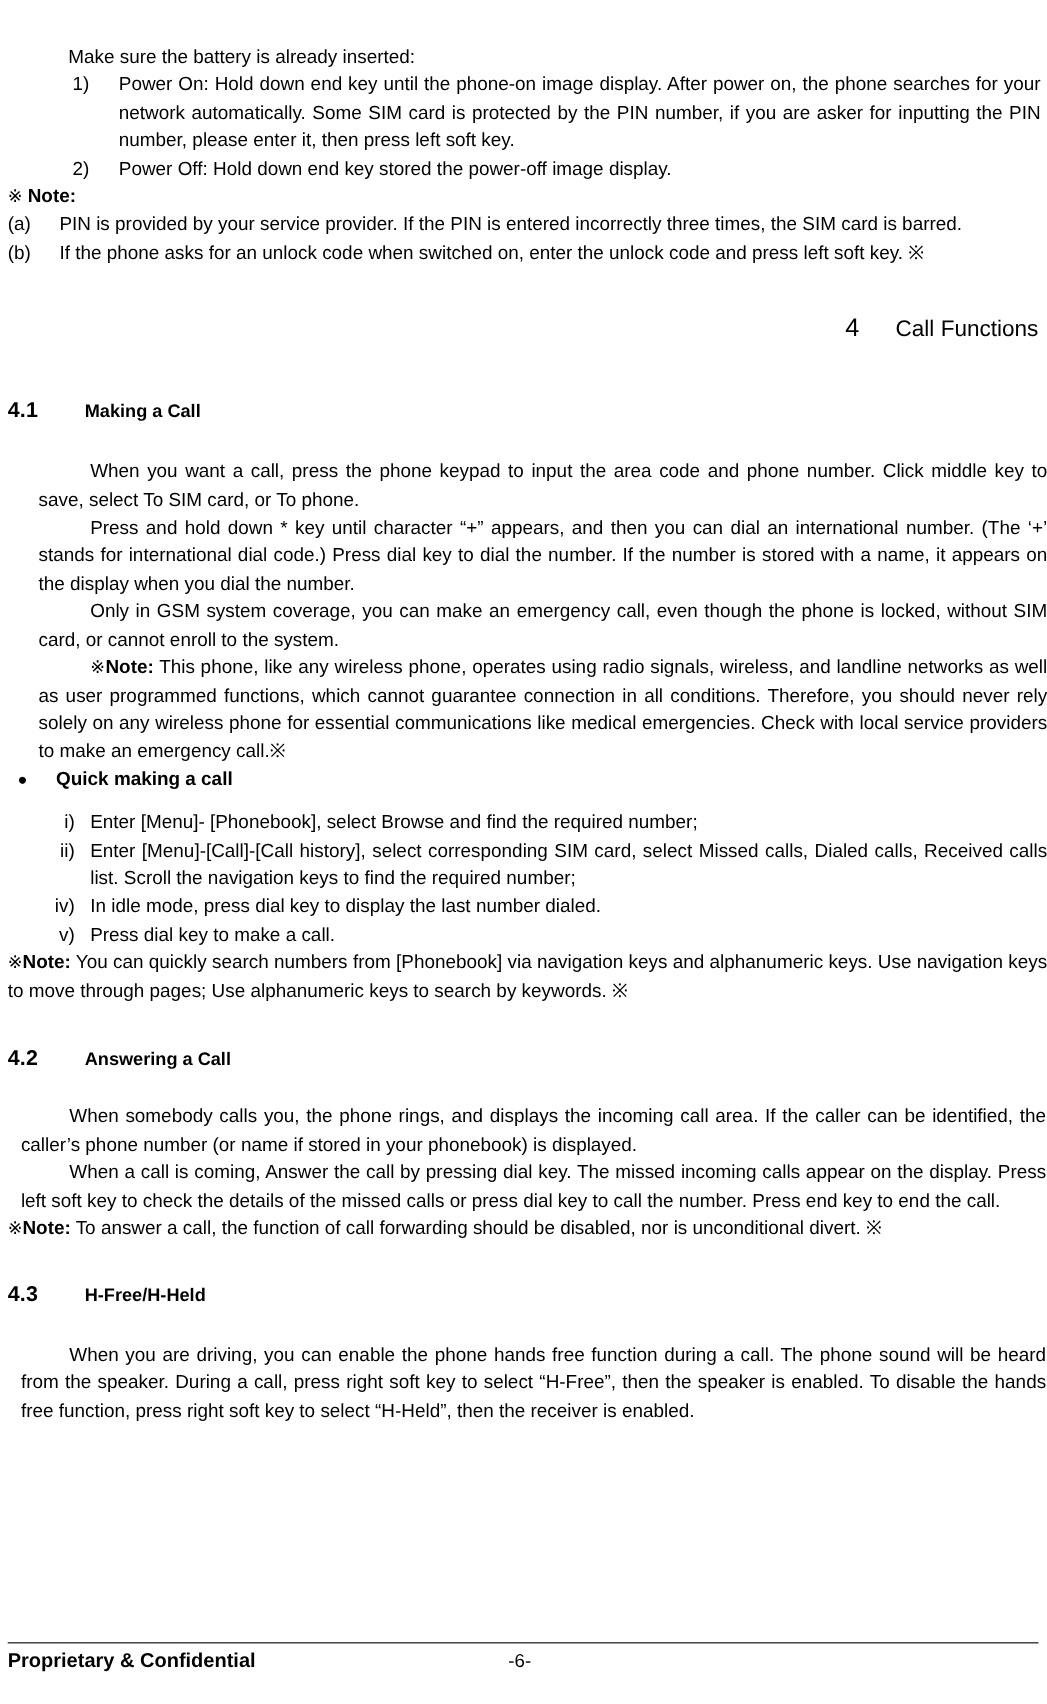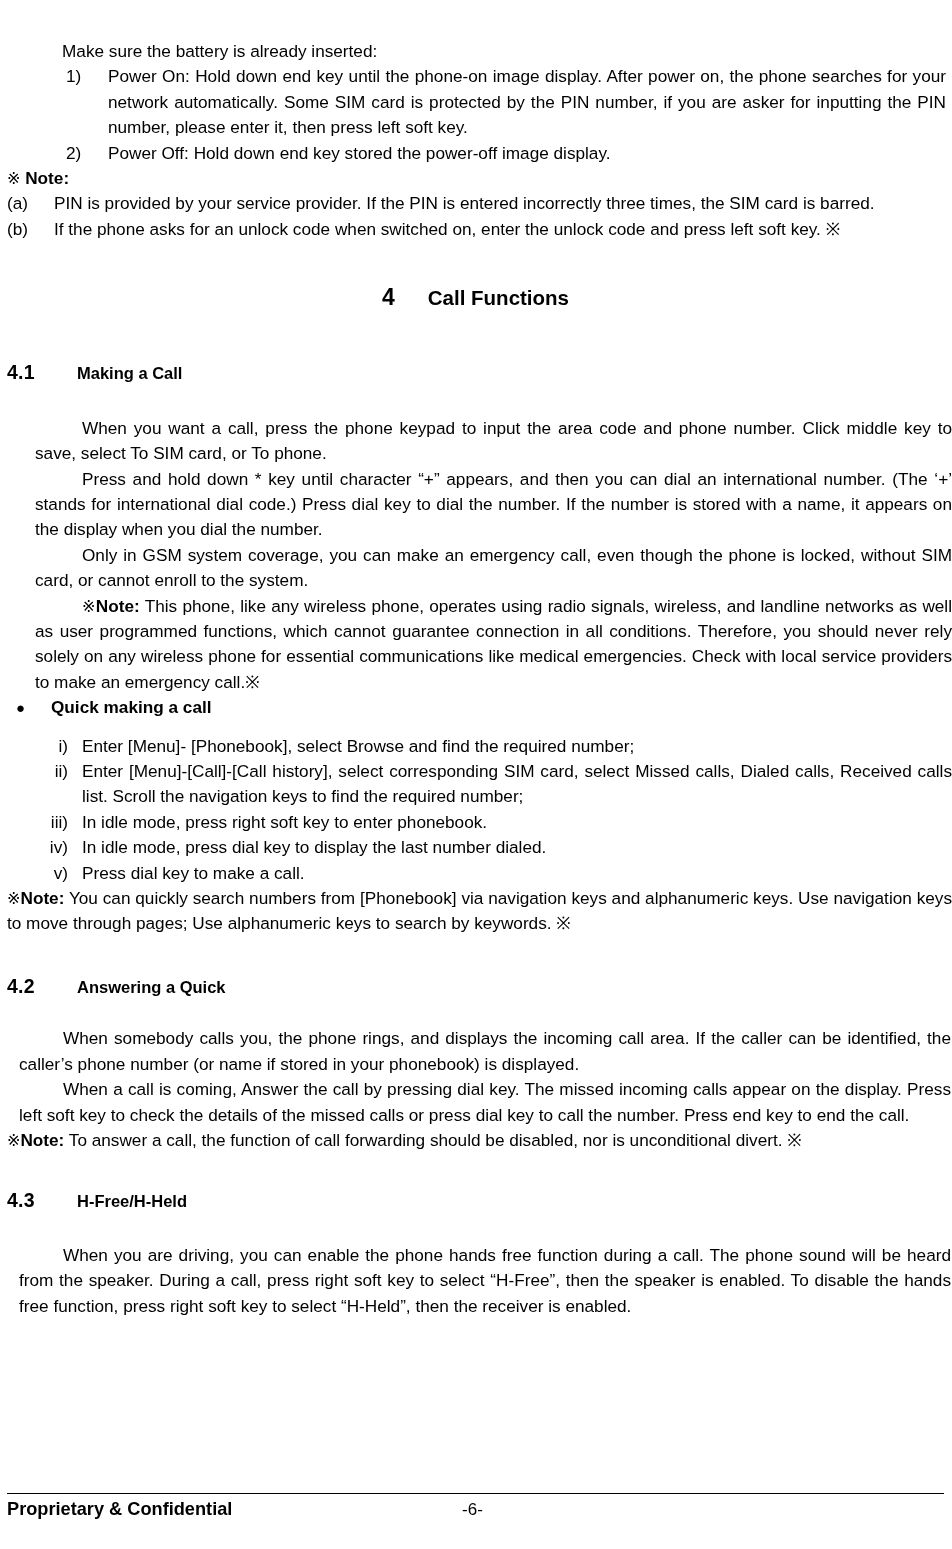--- a/index.html
+++ b/index.html
@@ -28,23 +28,23 @@
     font-size: 19.5px;
     font-weight: bold;
     line-height: 1.0;
     display: flex;
     align-items: baseline;
   }
   .h2 .num { width: 70px; flex: none; letter-spacing: 0.2px; }
   .h2 .ttl { font-size: 16.5px; }
 
   .h1 {
-    text-align: center;
+    text-align: right;
     font-size: 23px;
-    font-weight: bold;
+    font-weight: normal;
     line-height: 1.0;
   }
   .h1 .num { margin-right: 33px; }
   .h1 .ttl { font-size: 20.5px; }
 
   
   .p {
     font-size: 17.2px;
     line-height: 25.4px;
     text-align: justify;
@@ -230,42 +230,38 @@
     <ul class="rlist">
       <li>
         <span class="mk">i)</span>
         <span class="tx">Enter [Menu]- [Phonebook], select Browse and find the required number;</span>
       </li>
       <li>
         <span class="mk">ii)</span>
         <span class="tx">Enter [Menu]-[Call]-[Call history], select corresponding SIM card, select Missed calls, Dialed calls, Received calls list. Scroll the navigation keys to find the required number;</span>
       </li>
       <li>
-        <span class="mk">iii)</span>
-        <span class="tx">In idle mode, press right soft key to enter phonebook.</span>
-      </li>
-      <li>
         <span class="mk">iv)</span>
         <span class="tx">In idle mode, press dial key to display the last number dialed.</span>
       </li>
       <li>
         <span class="mk">v)</span>
         <span class="tx">Press dial key to make a call.</span>
       </li>
     </ul>
   </div>
 
   <div class="blk-41">
     <p class="p"><span class="note-mark">※</span><span class="b">Note:</span><span> You can quickly search numbers from [Phonebook] via navigation keys and alphanumeric keys. Use navigation keys to move through pages; Use alphanumeric keys to search by keywords. ※</span></p>
   </div>
 
   <div style="height:40px"></div>
   <div class="h2">
     <span class="num">4.2</span>
-    <span class="ttl">Answering a Quick</span>
+    <span class="ttl">Answering a Call</span>
   </div>
 
   <div style="height:30px"></div>
 
   <div class="blk-42">
     <p class="p indent-sm">When somebody calls you, the phone rings, and displays the incoming call area. If the caller can be identified, the caller’s phone number (or name if stored in your phonebook) is displayed.</p>
     <p class="p indent-sm">When a call is coming, Answer the call by pressing dial key. The missed incoming calls appear on the display. Press left soft key to check the details of the missed calls or press dial key to call the number. Press end key to end the call.</p>
     <p class="p" style="margin-left:-12px;width:945px"><span class="note-mark">※</span><span class="b">Note:</span><span> To answer a call, the function of call forwarding should be disabled, nor is unconditional divert. ※</span></p>
   </div>
 

